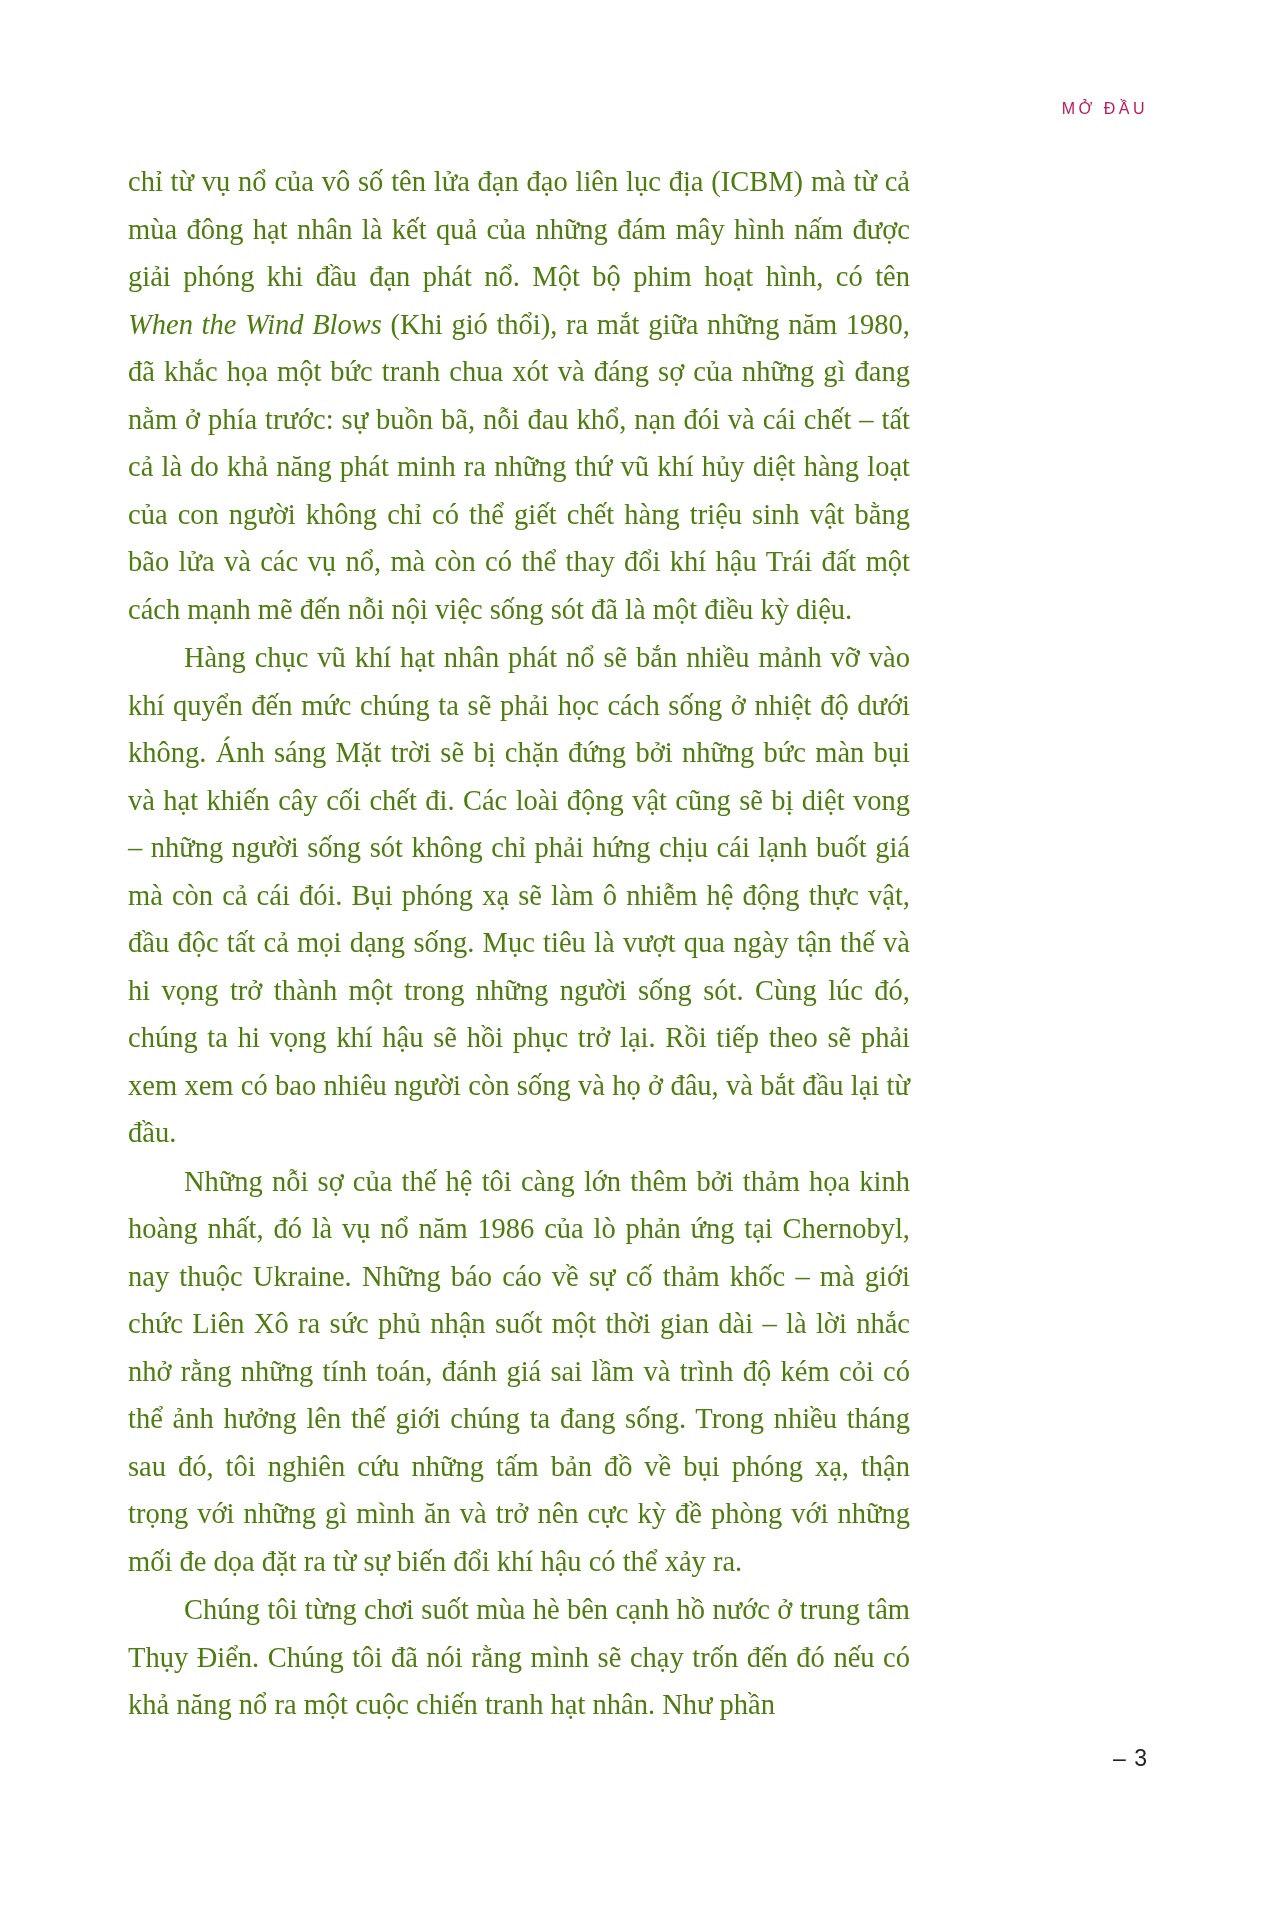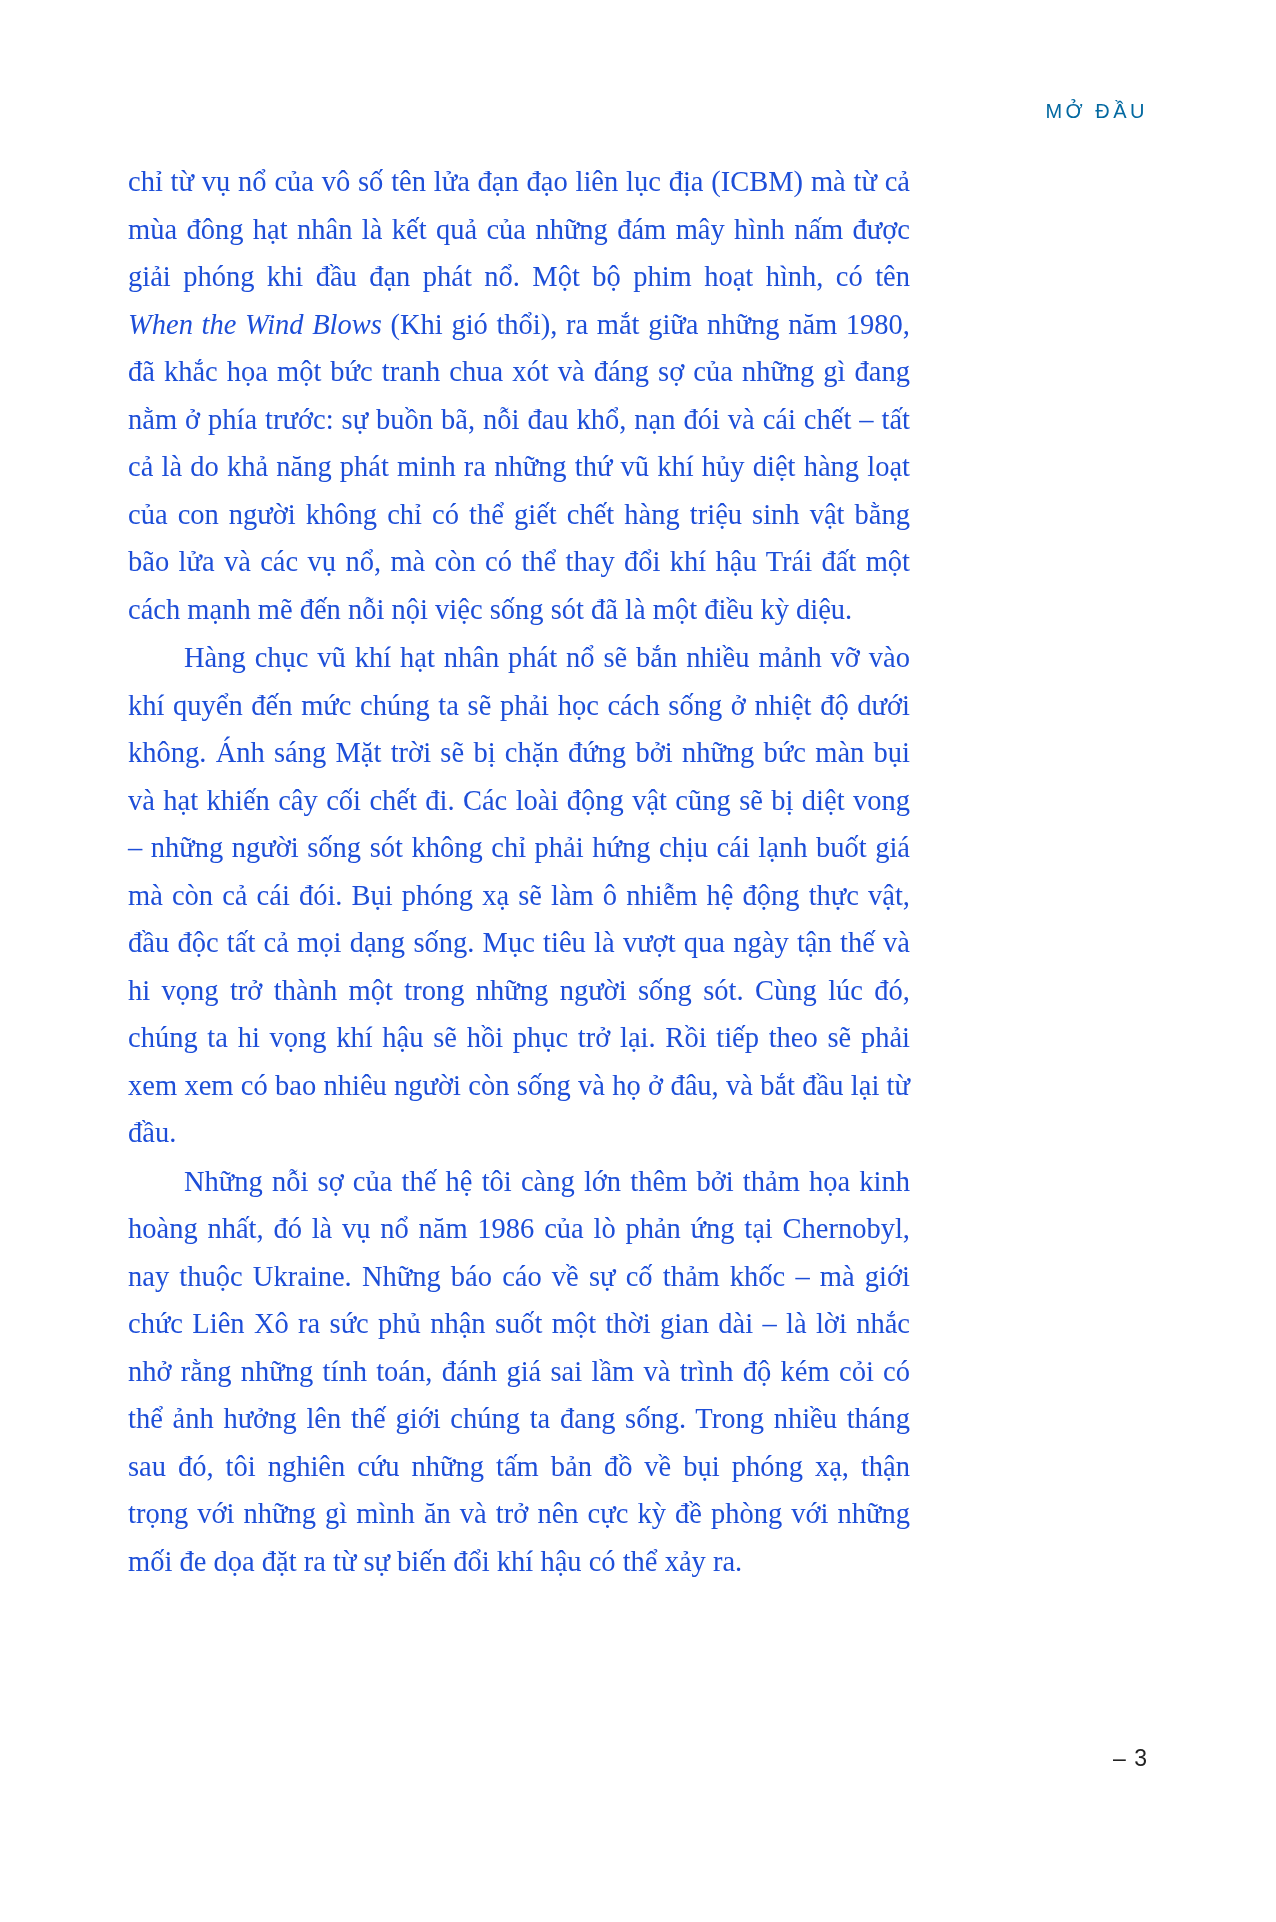--- a/index.html
+++ b/index.html
@@ -18,39 +18,39 @@
   .page {
     position: absolute;
     inset: 0;
     background: #ffffff;
   }
   .running-head {
     position: absolute;
     top: 100px;
     right: 128px;
     font-family: "Liberation Sans", sans-serif;
-    font-size: 20px;
+    font-size: 16px;
     letter-spacing: 3.5px;
-    color: #0369a1;
+    color: #be185d;
     text-transform: uppercase;
     white-space: nowrap;
   }
   .body-col {
     position: absolute;
     left: 128px;
     top: 158px;
     width: 782px;
   }
   .body-col p {
     margin: 0;
     font-size: 28.5px;
     line-height: 47.5px;
     text-align: justify;
     text-justify: inter-word;
-    color: #1d4ed8;
+    color: #4d7c0f;
     hyphens: none;
   }
   .body-col p.indent {
     text-indent: 56px;
   }
   .body-col p + p {
     margin-top: 1px;
   }
   .italic {
     font-style: italic;
@@ -69,17 +69,18 @@
 <body>
 
 <div class="page">
 
   <div class="running-head">MỞ ĐẦU</div>
 
   <div class="body-col">
     <p id="p0"><span>chỉ từ vụ nổ của vô số tên lửa đạn đạo liên lục địa (ICBM) mà từ cả mùa đông hạt nhân là kết quả của những đám mây hình nấm được giải phóng khi đầu đạn phát nổ. Một bộ phim hoạt hình, có tên </span><span class="italic">When the Wind Blows</span><span> (Khi gió thổi), ra mắt giữa những năm 1980, đã khắc họa một bức tranh chua xót và đáng sợ của những gì đang nằm ở phía trước: sự buồn bã, nỗi đau khổ, nạn đói và cái chết – tất cả là do khả năng phát minh ra những thứ vũ khí hủy diệt hàng loạt của con người không chỉ có thể giết chết hàng triệu sinh vật bằng bão lửa và các vụ nổ, mà còn có thể thay đổi khí hậu Trái đất một cách mạnh mẽ đến nỗi nội việc sống sót đã là một điều kỳ diệu.</span></p>
     <p class="indent" id="p1"><span>Hàng chục vũ khí hạt nhân phát nổ sẽ bắn nhiều mảnh vỡ vào khí quyển đến mức chúng ta sẽ phải học cách sống ở nhiệt độ dưới không. Ánh sáng Mặt trời sẽ bị chặn đứng bởi những bức màn bụi và hạt khiến cây cối chết đi. Các loài động vật cũng sẽ bị diệt vong – những người sống sót không chỉ phải hứng chịu cái lạnh buốt giá mà còn cả cái đói. Bụi phóng xạ sẽ làm ô nhiễm hệ động thực vật, đầu độc tất cả mọi dạng sống. Mục tiêu là vượt qua ngày tận thế và hi vọng trở thành một trong những người sống sót. Cùng lúc đó, chúng ta hi vọng khí hậu sẽ hồi phục trở lại. Rồi tiếp theo sẽ phải xem xem có bao nhiêu người còn sống và họ ở đâu, và bắt đầu lại từ đầu.</span></p>
     <p class="indent" id="p2"><span>Những nỗi sợ của thế hệ tôi càng lớn thêm bởi thảm họa kinh hoàng nhất, đó là vụ nổ năm 1986 của lò phản ứng tại Chernobyl, nay thuộc Ukraine. Những báo cáo về sự cố thảm khốc – mà giới chức Liên Xô ra sức phủ nhận suốt một thời gian dài – là lời nhắc nhở rằng những tính toán, đánh giá sai lầm và trình độ kém cỏi có thể ảnh hưởng lên thế giới chúng ta đang sống. Trong nhiều tháng sau đó, tôi nghiên cứu những tấm bản đồ về bụi phóng xạ, thận trọng với những gì mình ăn và trở nên cực kỳ đề phòng với những mối đe dọa đặt ra từ sự biến đổi khí hậu có thể xảy ra.</span></p>
+    <p class="indent" id="p3"><span>Chúng tôi từng chơi suốt mùa hè bên cạnh hồ nước ở trung tâm Thụy Điển. Chúng tôi đã nói rằng mình sẽ chạy trốn đến đó nếu có khả năng nổ ra một cuộc chiến tranh hạt nhân. Như phần</span></p>
   </div>
 
   <div class="folio">– 3</div>
 
 </div>
 
 </body></html>

